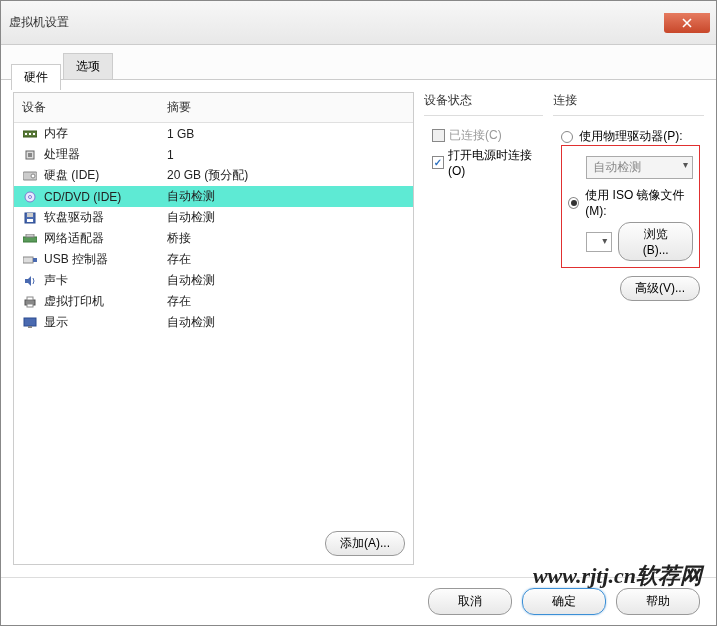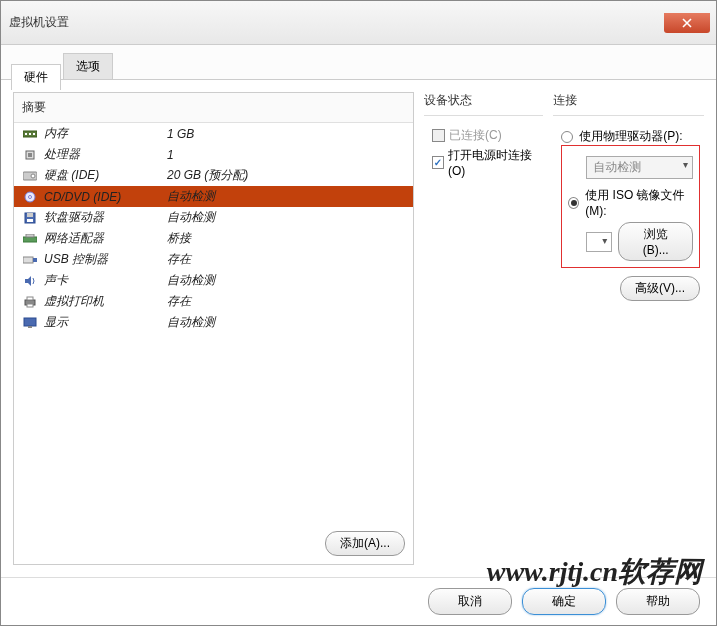--- a/index.html
+++ b/index.html
@@ -16,23 +16,23 @@
     .tabs { display: flex; padding: 8px 10px 0 10px; border-bottom: 1px solid #ccc; background: #fcfcfc; }
     .tab { padding: 4px 12px; border: 1px solid #ccc; border-bottom: none; background: #e5e5e5; margin-right: 2px; cursor: default; }
     .tab.active { background: #fff; position: relative; top: 11px; }
     
     .content { flex: 1; display: flex; padding: 12px; gap: 10px; }
     
     .left-panel { flex: 1; display: flex; flex-direction: column; border: 1px solid #ccc; }
     .hw-header { display: flex; padding: 6px 8px; border-bottom: 1px solid #e0e0e0; background: #fafafa; }
     .hw-header-col1 { width: 145px; color: #333; }
     .hw-header-col2 { flex: 1; color: #333; }
-    .hw-list { flex: 1; font-style: italic; }
+    .hw-list { flex: 1; }
     .hw-item { display: flex; align-items: center; padding: 2px 8px; cursor: default; }
-    .hw-item.selected { background: #c2410c; }
+    .hw-item.selected { background: #5eead4; }
     .hw-icon { width: 16px; height: 14px; margin-right: 6px; display: inline-flex; align-items: center; justify-content: center; }
     .hw-name { width: 123px; color: #222; }
     .hw-summary { flex: 1; color: #222; }
     
     .hw-buttons { display: flex; justify-content: flex-end; gap: 8px; padding: 8px; }
     .btn { padding: 3px 14px; border: 1px solid #999; background: linear-gradient(to bottom, #fdfdfd, #e8e8e8); border-radius: 12px; cursor: default; min-width: 72px; text-align: center; }
     
     .right-panel { width: 280px; display: flex; flex-direction: row; gap: 10px; }
     .group { }
     .group-title { color: #333; margin-bottom: 6px; }
@@ -54,21 +54,21 @@
     .radio-row { display: flex; align-items: center; gap: 6px; margin: 4px 0; }
     .sub-indent { margin-left: 18px; margin-top: 4px; display: flex; gap: 6px; align-items: center; }
     .combo-small { flex: 1; max-width: 120px; }
     
     .adv-row { display: flex; justify-content: flex-end; margin-top: 8px; }
     
     .footer-buttons { display: flex; justify-content: flex-end; gap: 10px; padding: 10px 16px; border-top: 1px solid #ddd; }
     .btn-footer { min-width: 84px; padding: 4px 10px; }
     .btn-primary { border: 1px solid #3b8fd6; box-shadow: 0 0 2px rgba(60,140,210,0.6); }
     
-    .watermark { position: absolute; bottom: 35px; right: 15px; font-size: 28px; font-weight: bold; color: #222; font-style: italic; font-family: Georgia, serif; }
+    .watermark { position: absolute; bottom: 35px; right: 15px; font-size: 22px; font-weight: bold; color: #222; font-style: italic; font-family: Georgia, serif; }
     
     .lbl-disabled { color: #999; }
   </style>
 </head>
 <body>
 
 <div class="window">
   <div class="titlebar">
     <span class="titlebar-text">虚拟机设置</span>
     <div class="titlebar-buttons">
@@ -81,20 +81,21 @@
   </div>
 
   <div class="tabs">
     <div class="tab active">硬件</div>
     <div class="tab">选项</div>
   </div>
 
   <div class="content">
     <div class="left-panel">
       <div class="hw-header">
+        <div class="hw-header-col1">设备</div>
         <div class="hw-header-col2">摘要</div>
       </div>
       <div class="hw-list">
         <div class="hw-item">
           <span class="hw-icon">
               <svg width="14" height="10" viewBox="0 0 14 10">
                 <rect x="0" y="2" width="14" height="6" fill="#5a7a3a" stroke="#3a5a1a"></rect>
                 <rect x="2" y="4" width="2" height="2" fill="#fff"></rect>
                 <rect x="6" y="4" width="2" height="2" fill="#fff"></rect>
                 <rect x="10" y="4" width="2" height="2" fill="#fff"></rect>

